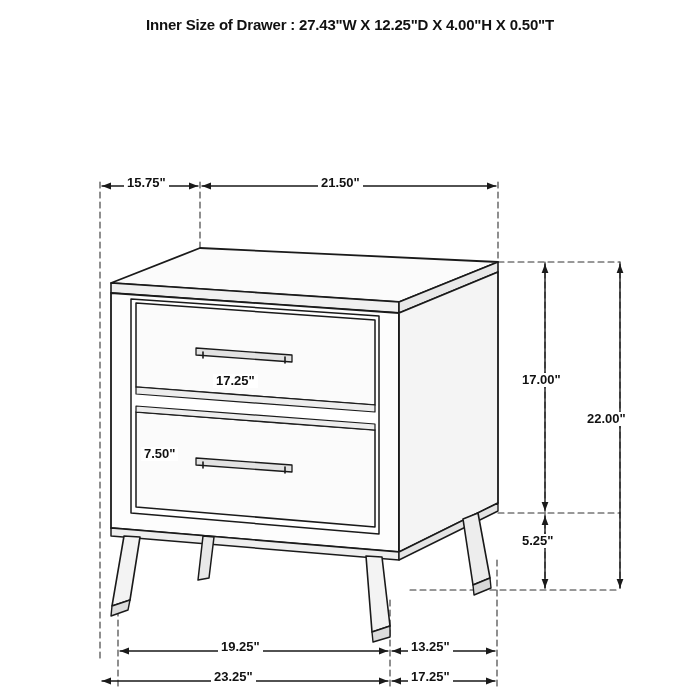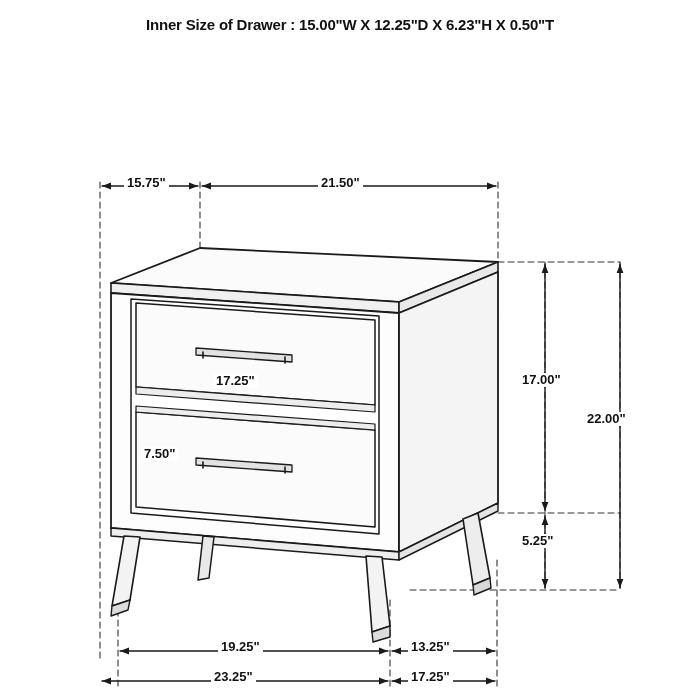--- a/index.html
+++ b/index.html
@@ -34,21 +34,21 @@
   }
   .dim-label.vert{
     font-size:13px;
   }
 </style>
 </head>
 <body>
 
 <div id="stage">
 
-  <div class="title">Inner Size of Drawer : 15.00"W X 12.25"D X 6.23"H X 0.50"T</div>
+  <div class="title">Inner Size of Drawer : 27.43"W X 12.25"D X 4.00"H X 0.50"T</div>
 
   <svg viewBox="0 0 700 700" xmlns="http://www.w3.org/2000/svg">
     <g fill="none" stroke="#1a1a1a" stroke-width="1.6" stroke-linejoin="round" stroke-linecap="round">
 
       <g stroke-dasharray="6 4" stroke-width="1.1" stroke="#333">
         <line x1="100" y1="182" x2="100" y2="660"></line>
         <line x1="200" y1="182" x2="200" y2="262"></line>
         <line x1="498" y1="182" x2="498" y2="262"></line>
         <line x1="498" y1="262" x2="620" y2="262"></line>
         <line x1="498" y1="513" x2="620" y2="513"></line>

